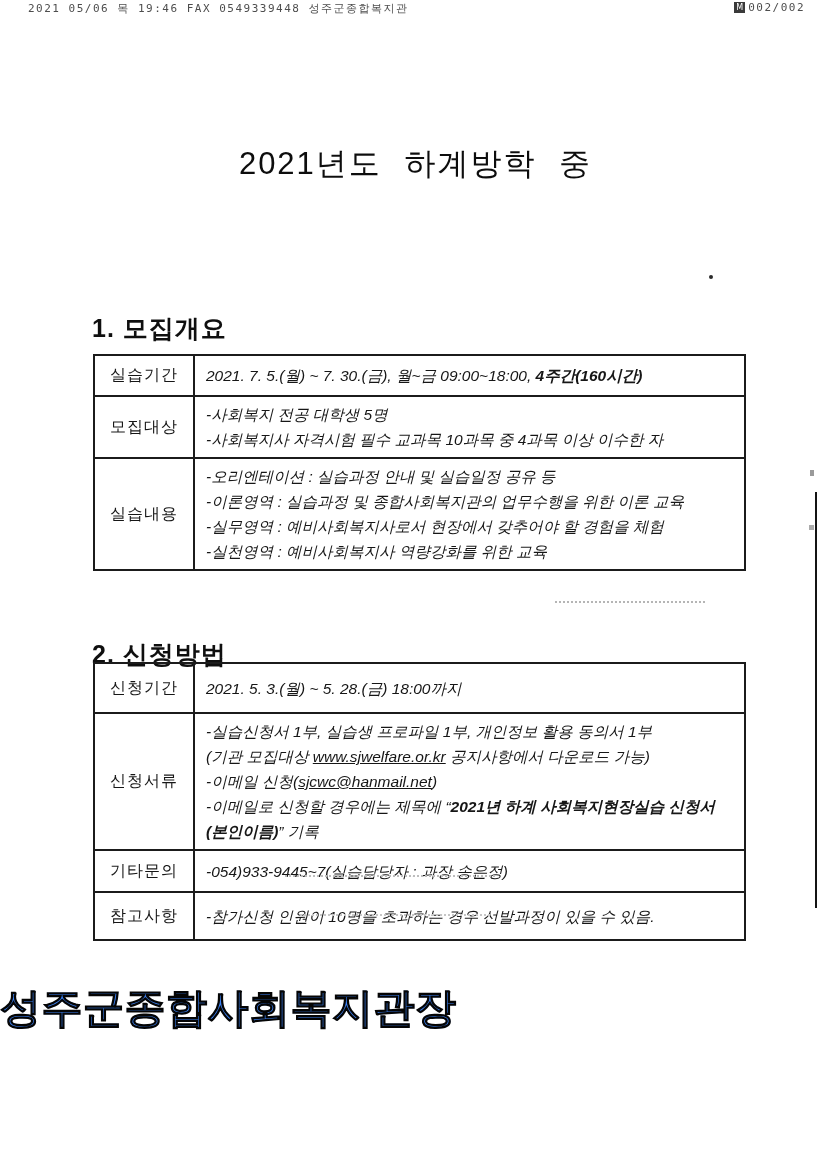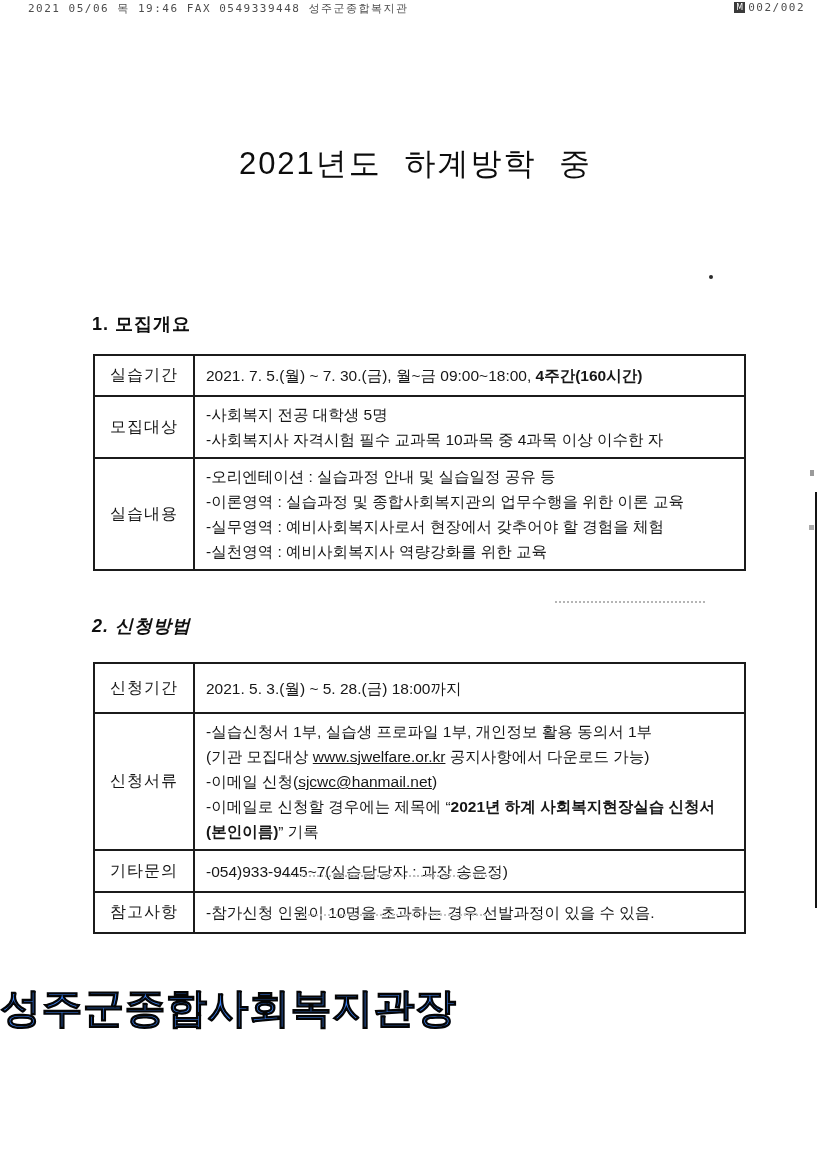--- a/index.html
+++ b/index.html
@@ -51,27 +51,27 @@
     word-spacing: 12px;
     line-height: 49px;
     color: #0d0d0d;
   }
   .title-line { display: block; }
 
   
   .sec {
     position: absolute;
     left: 92px;
-    font-size: 18px;
+    font-size: 25px;
     font-weight: bold;
     letter-spacing: 1px;
     color: #0f0f0f;
   }
   .sec1 { top: 312px; }
-  .sec2 { top: 614px; font-style: italic; }
+  .sec2 { top: 638px; }
 
   
   .tbl {
     position: absolute;
     left: 93px;
     width: 653px;
     border-collapse: collapse;
     table-layout: fixed;
     font-size: 15.5px;
     color: #161616;
@@ -84,20 +84,21 @@
   }
   .tbl td.lbl {
     width: 100px;
     text-align: center;
     letter-spacing: 1px;
     font-size: 16px;
   }
   .tbl td.val {
     padding: 5px 8px 5px 11px;
     line-height: 25px;
+    font-style: italic;
   }
   .cell-line { display: block; white-space: normal; }
   .b { font-weight: bold; }
   .u { text-decoration: underline; }
 
   
   .signature {
     position: absolute;
     top: 981px; left: 0; right: 0;
     text-align: left;
@@ -187,21 +188,21 @@
         <span class="cell-line"><span> (기관 모집대상 </span><span class="u">www.sjwelfare.or.kr</span><span> 공지사항에서 다운로드 가능)</span></span>
         <span class="cell-line"><span>-이메일 신청(</span><span class="u">sjcwc@hanmail.net</span><span>)</span></span>
         <span class="cell-line"><span>-이메일로 신청할 경우에는 제목에 “</span><span class="b">2021년 하계 사회복지현장실습 신청서 (본인이름)</span><span>” 기록</span></span>
       </td>
     </tr>
     <tr>
       <td class="lbl" style="height:42px">기타문의</td>
       <td class="val">-054)933-9445~7(실습담당자 : 과장 송은정)</td>
     </tr>
     <tr>
-      <td class="lbl" style="height:41px">참고사항</td>
+      <td class="lbl" style="height:48px">참고사항</td>
       <td class="val">-참가신청 인원이 10명을 초과하는 경우 선발과정이 있을 수 있음.</td>
     </tr>
   </tbody>
     </table>
 
   <div class="signature">성주군종합사회복지관장</div>
 
   <div class="artifact dot-artifact"></div>
   <div class="artifact edge-line-artifact"></div>
   <div class="artifact edge-speck-1"></div>

